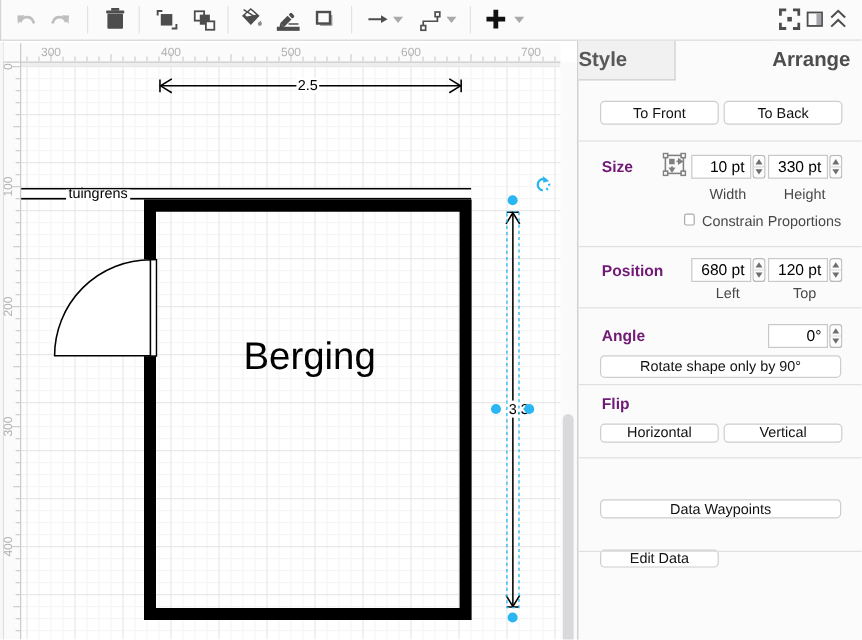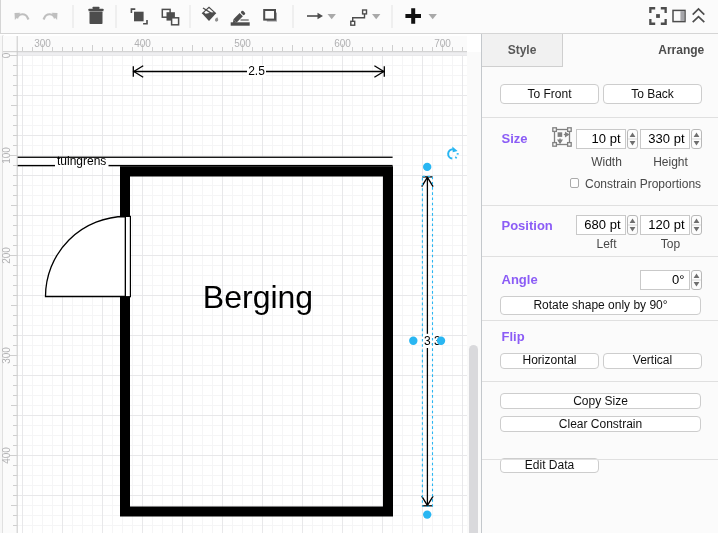--- a/index.html
+++ b/index.html
@@ -3,27 +3,27 @@
 <meta charset="utf-8">
 <style>
   html,body{margin:0;padding:0;width:718px;height:533px;overflow:hidden;
     font-family:"Liberation Sans",sans-serif;background:#ffffff;
     -webkit-font-smoothing:antialiased;}
   #app{position:absolute;left:0;top:0;width:718px;height:533px;filter:opacity(1);}
   *{box-sizing:border-box;}
   .abs{position:absolute;}
   #toolbar{left:0;top:0;width:718px;height:34px;background:#fbfbfb;border-bottom:1px solid #d5d5d5;}
   #panel{left:481px;top:34px;width:237px;height:499px;background:#fbfbfb;border-left:1px solid #c4c8cc;font-size:12px;color:#000;}
-  .tab{position:absolute;top:0;height:32.5px;line-height:32px;text-align:center;
-     font-weight:bold;font-size:12px;color:#585858;background:#f1f1f1;
+  .tab{position:absolute;top:0;height:32.5px;line-height:32px;
+     font-weight:bold;font-size:17px;color:#585858;background:#f1f1f1;
      border-bottom:1px solid #cfcfcf;border-right:1px solid #cfcfcf;}
   .divider{position:absolute;left:0;width:236px;height:1px;background:#e0e0e0;}
   .btn{position:absolute;background:#ffffff;border:1px solid #cdcdcd;border-radius:4px;
      text-align:center;font-size:12px;color:#111;font-family:"Liberation Sans",sans-serif;padding:0;}
-  .seclabel{position:absolute;font-weight:bold;color:#8b5cf6;font-size:13px;}
+  .seclabel{position:absolute;font-weight:bold;color:#701a75;font-size:13px;}
   .ibox{position:absolute;background:#fff;border:1px solid #c9c9c9;text-align:right;
      font-size:13px;color:#000;padding-right:4px;}
   .sublabel{position:absolute;font-size:12px;color:#484848;text-align:center;}
 </style>
 </head>
 <body>
 <div id="app">
 <svg class="abs" style="left:0;top:0;filter:opacity(1)" width="718" height="533">
   <rect x="0" y="35.5" width="481" height="497.5" fill="#ffffff"></rect>
   <rect x="17" y="52" width="450" height="3.5" fill="#eeeef0"></rect>
@@ -332,18 +332,17 @@
  <line x1="1" y1="10" x2="10" y2="10" stroke="#d8d8d8"></line>
 </svg>
   <button class="btn" style="left:18px;top:262px;width:201px;height:18.5px;">Rotate shape only by 90°</button>
   <div class="divider" style="top:285.5px;"></div>
 
   <div class="seclabel" style="left:19.5px;top:294.5px;">Flip</div>
   <button class="btn" style="left:18px;top:318.5px;width:99px;height:16px;line-height:13px;">Horizontal</button>
   <button class="btn" style="left:121px;top:318.5px;width:99px;height:16px;line-height:13px;">Vertical</button>
   <div class="divider" style="top:347px;"></div>
 
-  <button class="btn" style="left:18px;top:358.5px;width:201px;height:16.5px;line-height:14px;">Copy Size</button>
-  <button class="btn" style="left:18px;top:381.5px;width:201px;height:16.5px;line-height:14px;">Clear Constrain</button>
+  <button class="btn" style="left:18px;top:381.5px;width:201px;height:16.5px;line-height:14px;">Data Waypoints</button>
   <button class="btn" style="left:18px;top:403.5px;width:99px;height:15.5px;line-height:13px;margin-top:20px;">Edit Data</button>
   <div class="divider" style="top:424.5px;"></div>
 </div>
 </div>
 
 </body></html>

